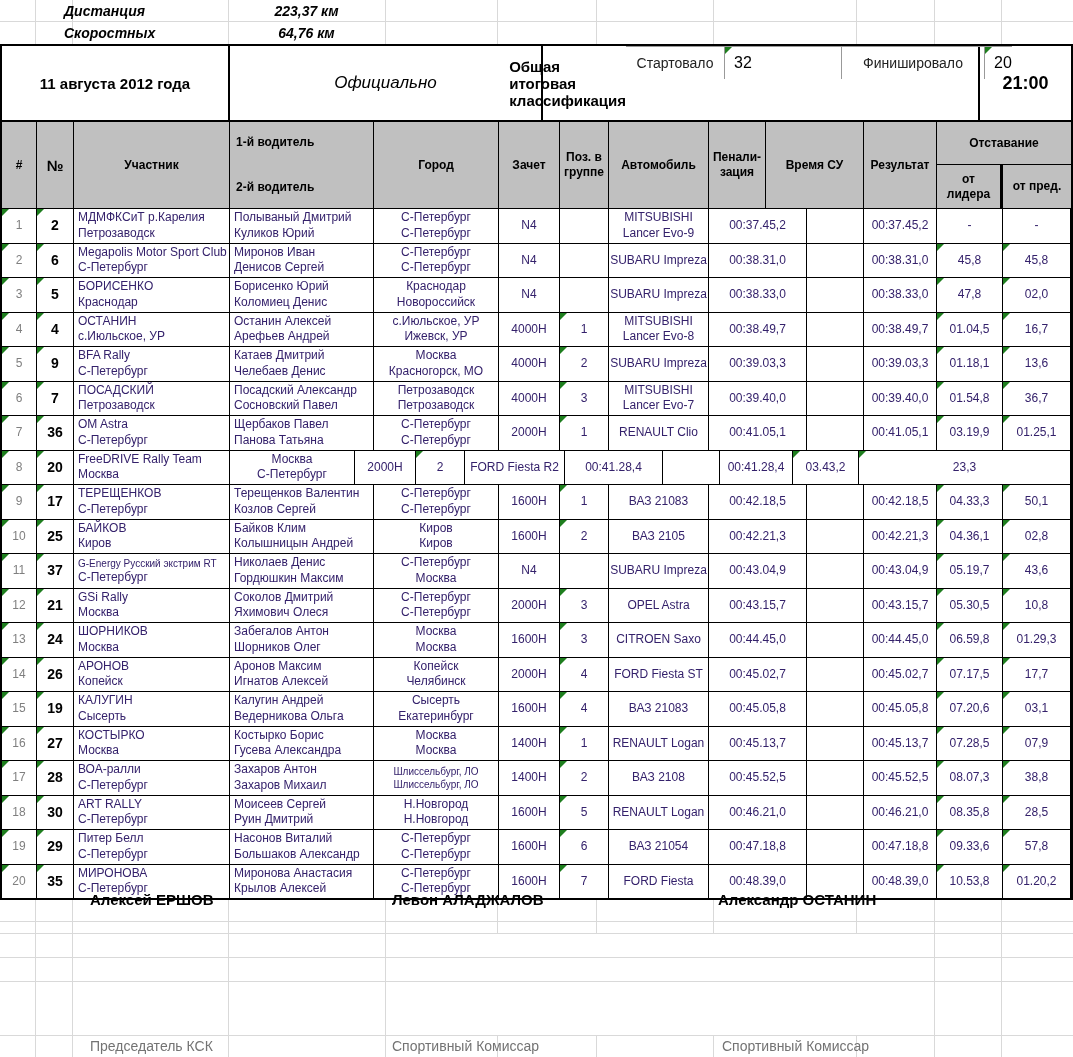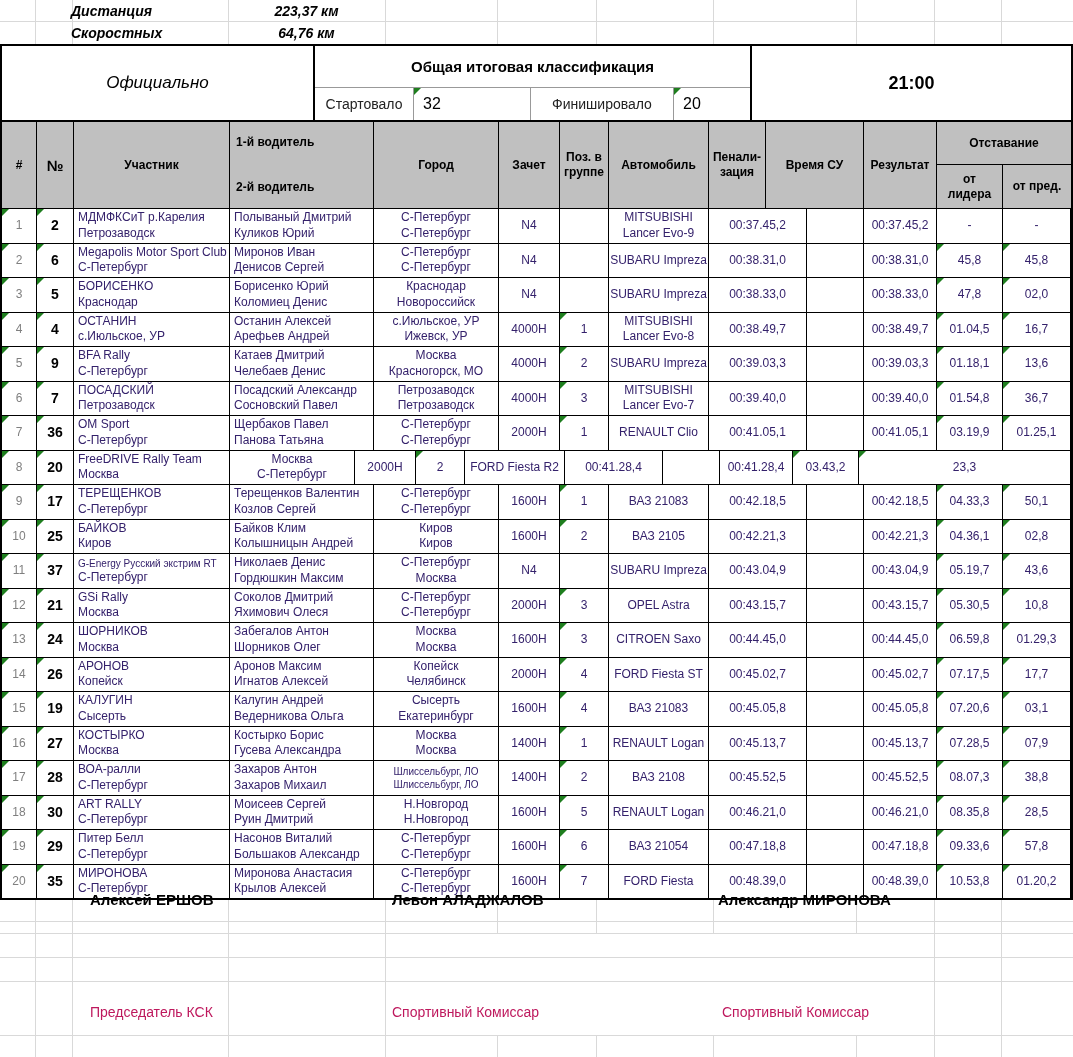--- a/index.html
+++ b/index.html
@@ -7,34 +7,34 @@
        font-family:"Liberation Sans",sans-serif;overflow:hidden}
 
   
   .grid{position:absolute;background:#d9d9d9}
   .gv{width:1px}
   .gh{height:1px;left:0;width:1073px}
 
   
   .info-cell{position:absolute;height:22px;display:flex;align-items:center;
              font-weight:bold;font-style:italic;font-size:14px;box-sizing:border-box}
-  .info-label{left:63px;width:156px;padding-left:8px}
+  .info-label{left:56px;width:156px;padding-left:8px}
   .info-value{left:228px;width:157px;justify-content:center}
 
   
   .table{position:absolute;top:44px;left:0;width:1073px;height:856px;border:2px solid #000;
          box-sizing:border-box;display:flex;flex-direction:column}
 
   
   .band{height:76px;display:flex;border-bottom:2px solid #000;box-sizing:border-box;flex-shrink:0}
   .bcell{box-sizing:border-box;border-right:2px solid #000;display:flex;align-items:center;
          justify-content:center;flex-shrink:0}
   .b-date{width:228px;font-weight:bold;font-size:15px}
   .b-status{width:313px;font-style:italic;font-size:17px}
-  .b-class{width:437px;flex-direction:column;align-items:stretch;padding:0}
+  .b-class{width:437px;flex-direction:row;align-items:stretch;padding:0}
   .b-time{flex:1;border-right:none;font-weight:bold;font-size:18px}
   .cls-title{flex:1;display:flex;align-items:center;justify-content:center;font-weight:bold;font-size:15px}
   .cls-sub{height:33px;display:flex;border-top:1px solid #999;box-sizing:border-box}
   .sub{box-sizing:border-box;border-right:1px solid #999;display:flex;align-items:center;
        justify-content:center;font-size:14px;color:#222;flex-shrink:0;position:relative}
   .sub-l1{width:99px}
   .sub-v1{width:117px}
   .sub-l2{width:143px}
   .sub-v2{flex:1;border-right:none}
   .sub.val{font-size:16px;color:#000;justify-content:flex-start;padding-left:9px}
@@ -43,21 +43,21 @@
   .thead{height:87px;display:flex;background:#c0c0c0;border-bottom:1px solid #000;
          box-sizing:border-box;flex-shrink:0}
   .hc{box-sizing:border-box;border-right:1px solid #000;display:flex;flex-direction:column;
       align-items:center;justify-content:center;font-weight:bold;font-size:12px;line-height:15px;
       text-align:center;flex-shrink:0}
   .hnum{font-size:15px}
   .hdrv{align-items:flex-start;justify-content:space-between;padding:13px 3px 13px 6px;text-align:left}
   .hgap{flex:1;border-right:none;padding:0;align-items:stretch}
   .hgap-top{flex:1;display:flex;align-items:center;justify-content:center}
   .hgap-bot{height:44px;display:flex;border-top:1px solid #000;box-sizing:border-box}
-  .hgap-bot .hgl{width:66px;border-right:1px solid #000000;box-sizing:border-box;display:flex;
+  .hgap-bot .hgl{width:66px;border-right:3px solid #000000;box-sizing:border-box;display:flex;
                  flex-direction:column;align-items:center;justify-content:center}
   .hgap-bot .hgp{flex:1;display:flex;align-items:center;justify-content:center}
 
   
   .w0{width:35px}.w1{width:37px}.w2{width:156px}.w3{width:144px}.w4{width:125px}.w5{width:61px}
   .w6{width:49px}.w7{width:100px}.w8{width:98px}.w9{width:57px}.w10{width:73px}.w11{width:66px}
   .w12{flex:1;border-right:none}
 
   
   .tbody{flex:1;display:flex;flex-direction:column}
@@ -69,21 +69,21 @@
   .cell .ln{white-space:nowrap}
   .cell .ln.sm{font-size:10px;line-height:13px}
   .lft{align-items:flex-start;padding-left:4px;text-align:left}
   .idx{color:#7f7f7f}
   .num{font-weight:bold;font-size:14px;color:#000}
   .tri::before{content:"";position:absolute;top:0;left:0;width:0;height:0;
                border-top:7px solid #1e7e1e;border-right:7px solid transparent}
 
   
   .sig-name{position:absolute;top:891px;font-weight:bold;font-size:15px;white-space:nowrap}
-  .sig-role{position:absolute;top:1004px;font-size:14px;color:#be185d;white-space:nowrap}
+  .sig-role{position:absolute;top:1038px;font-size:14px;color:#737373;white-space:nowrap}
 </style>
 </head>
 <body>
 
 <div id="doc">
 
   <div class="grid gv" style="left:35px;top:0;height:44px"></div>
   <div class="grid gv" style="left:72px;top:0;height:44px"></div>
   <div class="grid gv" style="left:228px;top:0;height:44px"></div>
   <div class="grid gv" style="left:385px;top:0;height:44px"></div>
@@ -96,20 +96,21 @@
   <div class="grid gh" style="top:21px"></div>
 
   <div class="info-cell info-label" style="top:0">Дистанция</div>
   <div class="info-cell info-value" style="top:0">223,37 км</div>
   <div class="info-cell info-label" style="top:22px">Скоростных</div>
   <div class="info-cell info-value" style="top:22px">64,76 км</div>
 
   <div class="table">
 
     <div class="band">
+      <div class="bcell b-date">11 августа 2012 года</div>
       <div class="bcell b-status">Официально</div>
       <div class="bcell b-class">
         <div class="cls-title">Общая итоговая классификация</div>
         <div class="cls-sub">
           <div class="sub sub-l1">Стартовало</div>
           <div class="sub sub-v1 val tri">32</div>
           <div class="sub sub-l2">Финишировало</div>
           <div class="sub sub-v2 val tri">20</div>
         </div>
       </div>
@@ -400,21 +401,21 @@
           </div>
         </div>
         <div class="trow">
           <div class="cell w0 idx tri">
             <div class="ln">7</div>
           </div>
           <div class="cell w1 num tri">
             <div class="ln">36</div>
           </div>
           <div class="cell w2 lft">
-            <div class="ln">OM Sport</div>
+            <div class="ln">OM Astra</div>
             <div class="ln">С-Петербург</div>
           </div>
           <div class="cell w3 lft">
             <div class="ln">Щербаков Павел</div>
             <div class="ln">Панова Татьяна</div>
           </div>
           <div class="cell w4">
             <div class="ln">С-Петербург</div>
             <div class="ln">С-Петербург</div>
           </div>
@@ -999,17 +1000,17 @@
   <div class="grid gv" style="left:713px;top:1035px;height:22px"></div>
   <div class="grid gv" style="left:856px;top:1035px;height:22px"></div>
   <div class="grid gh" style="top:921px"></div>
   <div class="grid gh" style="top:933px"></div>
   <div class="grid gh" style="top:957px"></div>
   <div class="grid gh" style="top:981px"></div>
   <div class="grid gh" style="top:1035px"></div>
 
   <div class="sig-name" style="left:90px">Алексей ЕРШОВ</div>
   <div class="sig-name" style="left:392px">Левон АЛАДЖАЛОВ</div>
-  <div class="sig-name" style="left:718px">Александр МИРОНОВА</div>
+  <div class="sig-name" style="left:718px">Александр ОСТАНИН</div>
   <div class="sig-role" style="left:90px">Председатель КСК</div>
   <div class="sig-role" style="left:392px">Спортивный Комиссар</div>
   <div class="sig-role" style="left:722px">Спортивный Комиссар</div>
 </div>
 
 </body></html>

